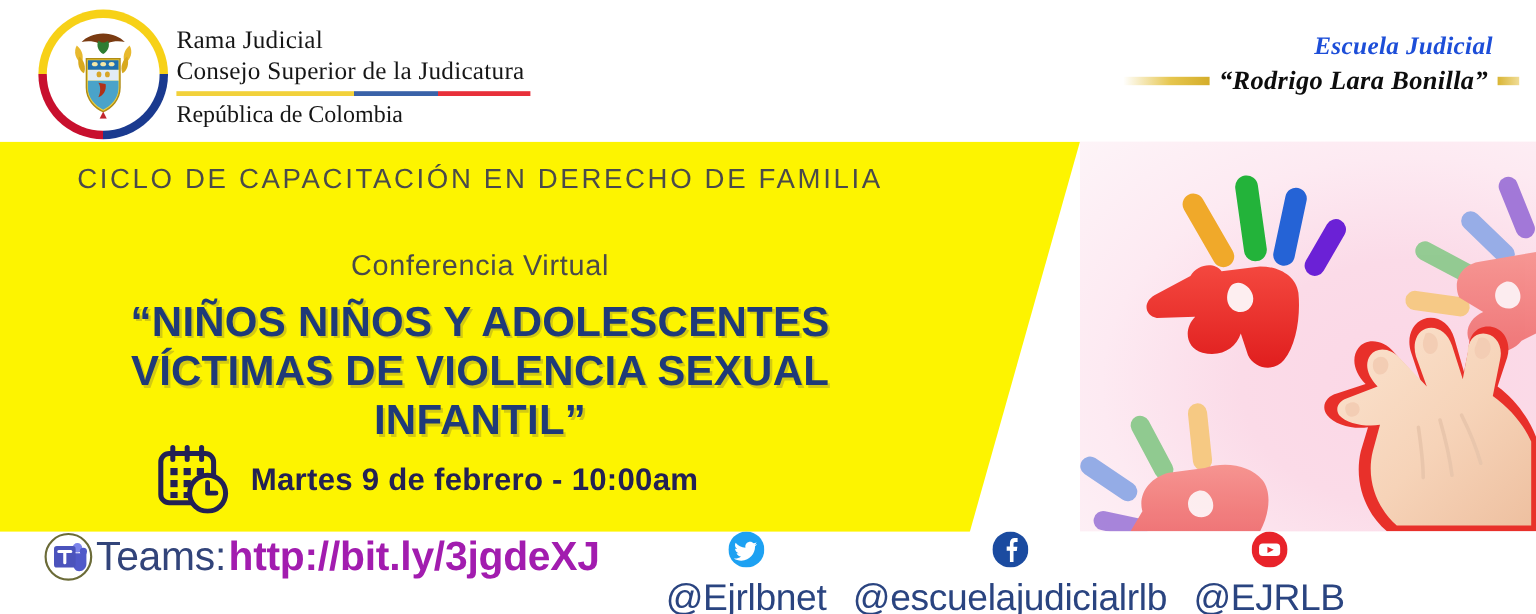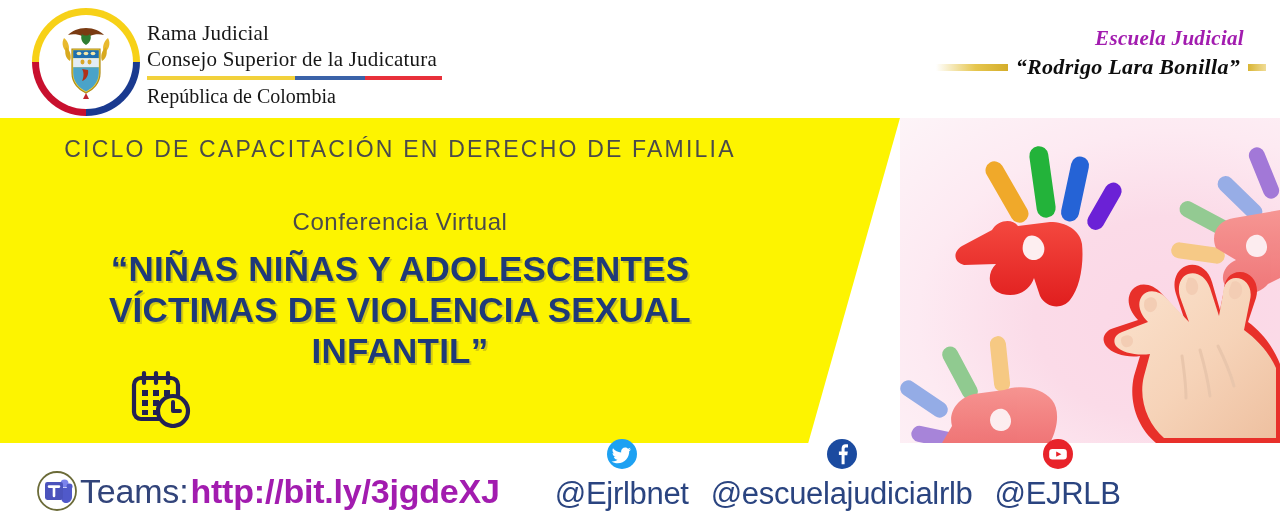--- a/index.html
+++ b/index.html
@@ -59,21 +59,21 @@
     font-size:20px; color:#161616;
   }
 
   
   #escuela-block {
     position:absolute; right:30px; top:26px; text-align:right;
   }
   #escuela-l1 {
     font-family:"Liberation Serif", serif;
     font-style:italic; font-weight:bold; font-size:21px;
-    color:#a21caf; letter-spacing:.3px; padding-right:22px;
+    color:#1d4ed8; letter-spacing:.3px; padding-right:22px;
   }
   #escuela-l2row {
     display:flex; align-items:center; justify-content:flex-end;
     margin-top:3px; gap:8px;
   }
   .gold-bar-long {
     width:72px; height:7px;
     background:linear-gradient(90deg,#ffffff 0%,#e6c64e 55%,#d4ad2a 100%);
   }
   .gold-bar-short {
@@ -125,21 +125,21 @@
   #artwork {
     position:absolute; left:900px; top:118px; width:380px; height:325px;
     background:radial-gradient(ellipse at 72% 62%, #fbd7e6 0%, #fbdbe8 36%, #fdeaf2 66%, #fdf4f8 100%);
     overflow:hidden; z-index:1;
   }
   #artwork svg { position:absolute; left:0; top:0; }
 
   
   #bottom-bar {
     position:absolute; left:0; top:443px; width:1280px; height:69px;
-    background:#ffffff; display:flex; align-items:flex-end; z-index:4;
+    background:#ffffff; display:flex; align-items:flex-start; z-index:4;
   }
   #teams-group {
     display:flex; align-items:center; margin-left:36px; gap:2px;
   }
   #teams-icon { width:42px; height:42px; display:block; }
   #teams-label {
     font-size:34px; color:#32447a; font-weight:300; letter-spacing:-.2px;
   }
   #teams-url {
     font-size:34px; color:#a21caf; font-weight:bold; letter-spacing:-.2px;
@@ -270,39 +270,40 @@
       <path d="M282 238 C284 252 286 266 286 280" stroke="#e9c6ac" stroke-width="3" fill="none" stroke-linecap="round"></path>
       <path d="M318 228 C324 240 330 254 334 268" stroke="#e9c6ac" stroke-width="3" fill="none" stroke-linecap="round"></path>
     </g>
   </svg>
 </div>
 
 <div id="yellow-panel">
   <div id="ciclo">CICLO DE CAPACITACIÓN EN DERECHO DE FAMILIA</div>
   <div id="conferencia">Conferencia Virtual</div>
   <div id="main-title">
-    <div>“NIÑAS NIÑAS Y ADOLESCENTES</div>
+    <div>“NIÑOS NIÑOS Y ADOLESCENTES</div>
     <div>VÍCTIMAS DE VIOLENCIA SEXUAL</div>
     <div>INFANTIL”</div>
   </div>
   <div id="date-row">
     <svg id="cal-icon" viewBox="0 0 62 58">
       <rect x="4" y="8" width="44" height="41" rx="7" fill="none" stroke="#232154" stroke-width="4.2"></rect>
       <path d="M14 3 L14 13 M26 3 L26 13 M38 3 L38 13" stroke="#232154" stroke-width="4.2" stroke-linecap="round"></path>
       <rect x="12" y="20" width="6" height="6" fill="#232154"></rect>
       <rect x="23" y="20" width="6" height="6" fill="#232154"></rect>
       <rect x="34" y="20" width="6" height="6" fill="#232154"></rect>
       <rect x="12" y="30" width="6" height="6" fill="#232154"></rect>
       <rect x="23" y="30" width="6" height="6" fill="#232154"></rect>
       <rect x="34" y="30" width="6" height="6" fill="#232154"></rect>
       <rect x="12" y="40" width="6" height="5" fill="#232154"></rect>
       <rect x="23" y="40" width="6" height="5" fill="#232154"></rect>
       <circle cx="43" cy="41" r="15" fill="#fdf400" stroke="#232154" stroke-width="4.2"></circle>
       <path d="M43 32 L43 41 L50 41" stroke="#232154" stroke-width="4" fill="none" stroke-linecap="round" stroke-linejoin="round"></path>
     </svg>
+    <span id="date-text">Martes 9 de febrero - 10:00am</span>
   </div>
 </div>
 
 <div id="bottom-bar">
 
   <div id="teams-group">
     <svg id="teams-icon" viewBox="0 0 42 42">
       <circle cx="21" cy="21" r="19" fill="#ffffff" stroke="#6b6b38" stroke-width="1.8"></circle>
       <circle cx="28.5" cy="13.5" r="4" fill="#7b83eb"></circle>
       <circle cx="33.5" cy="16.5" r="3" fill="#5059c9"></circle>

